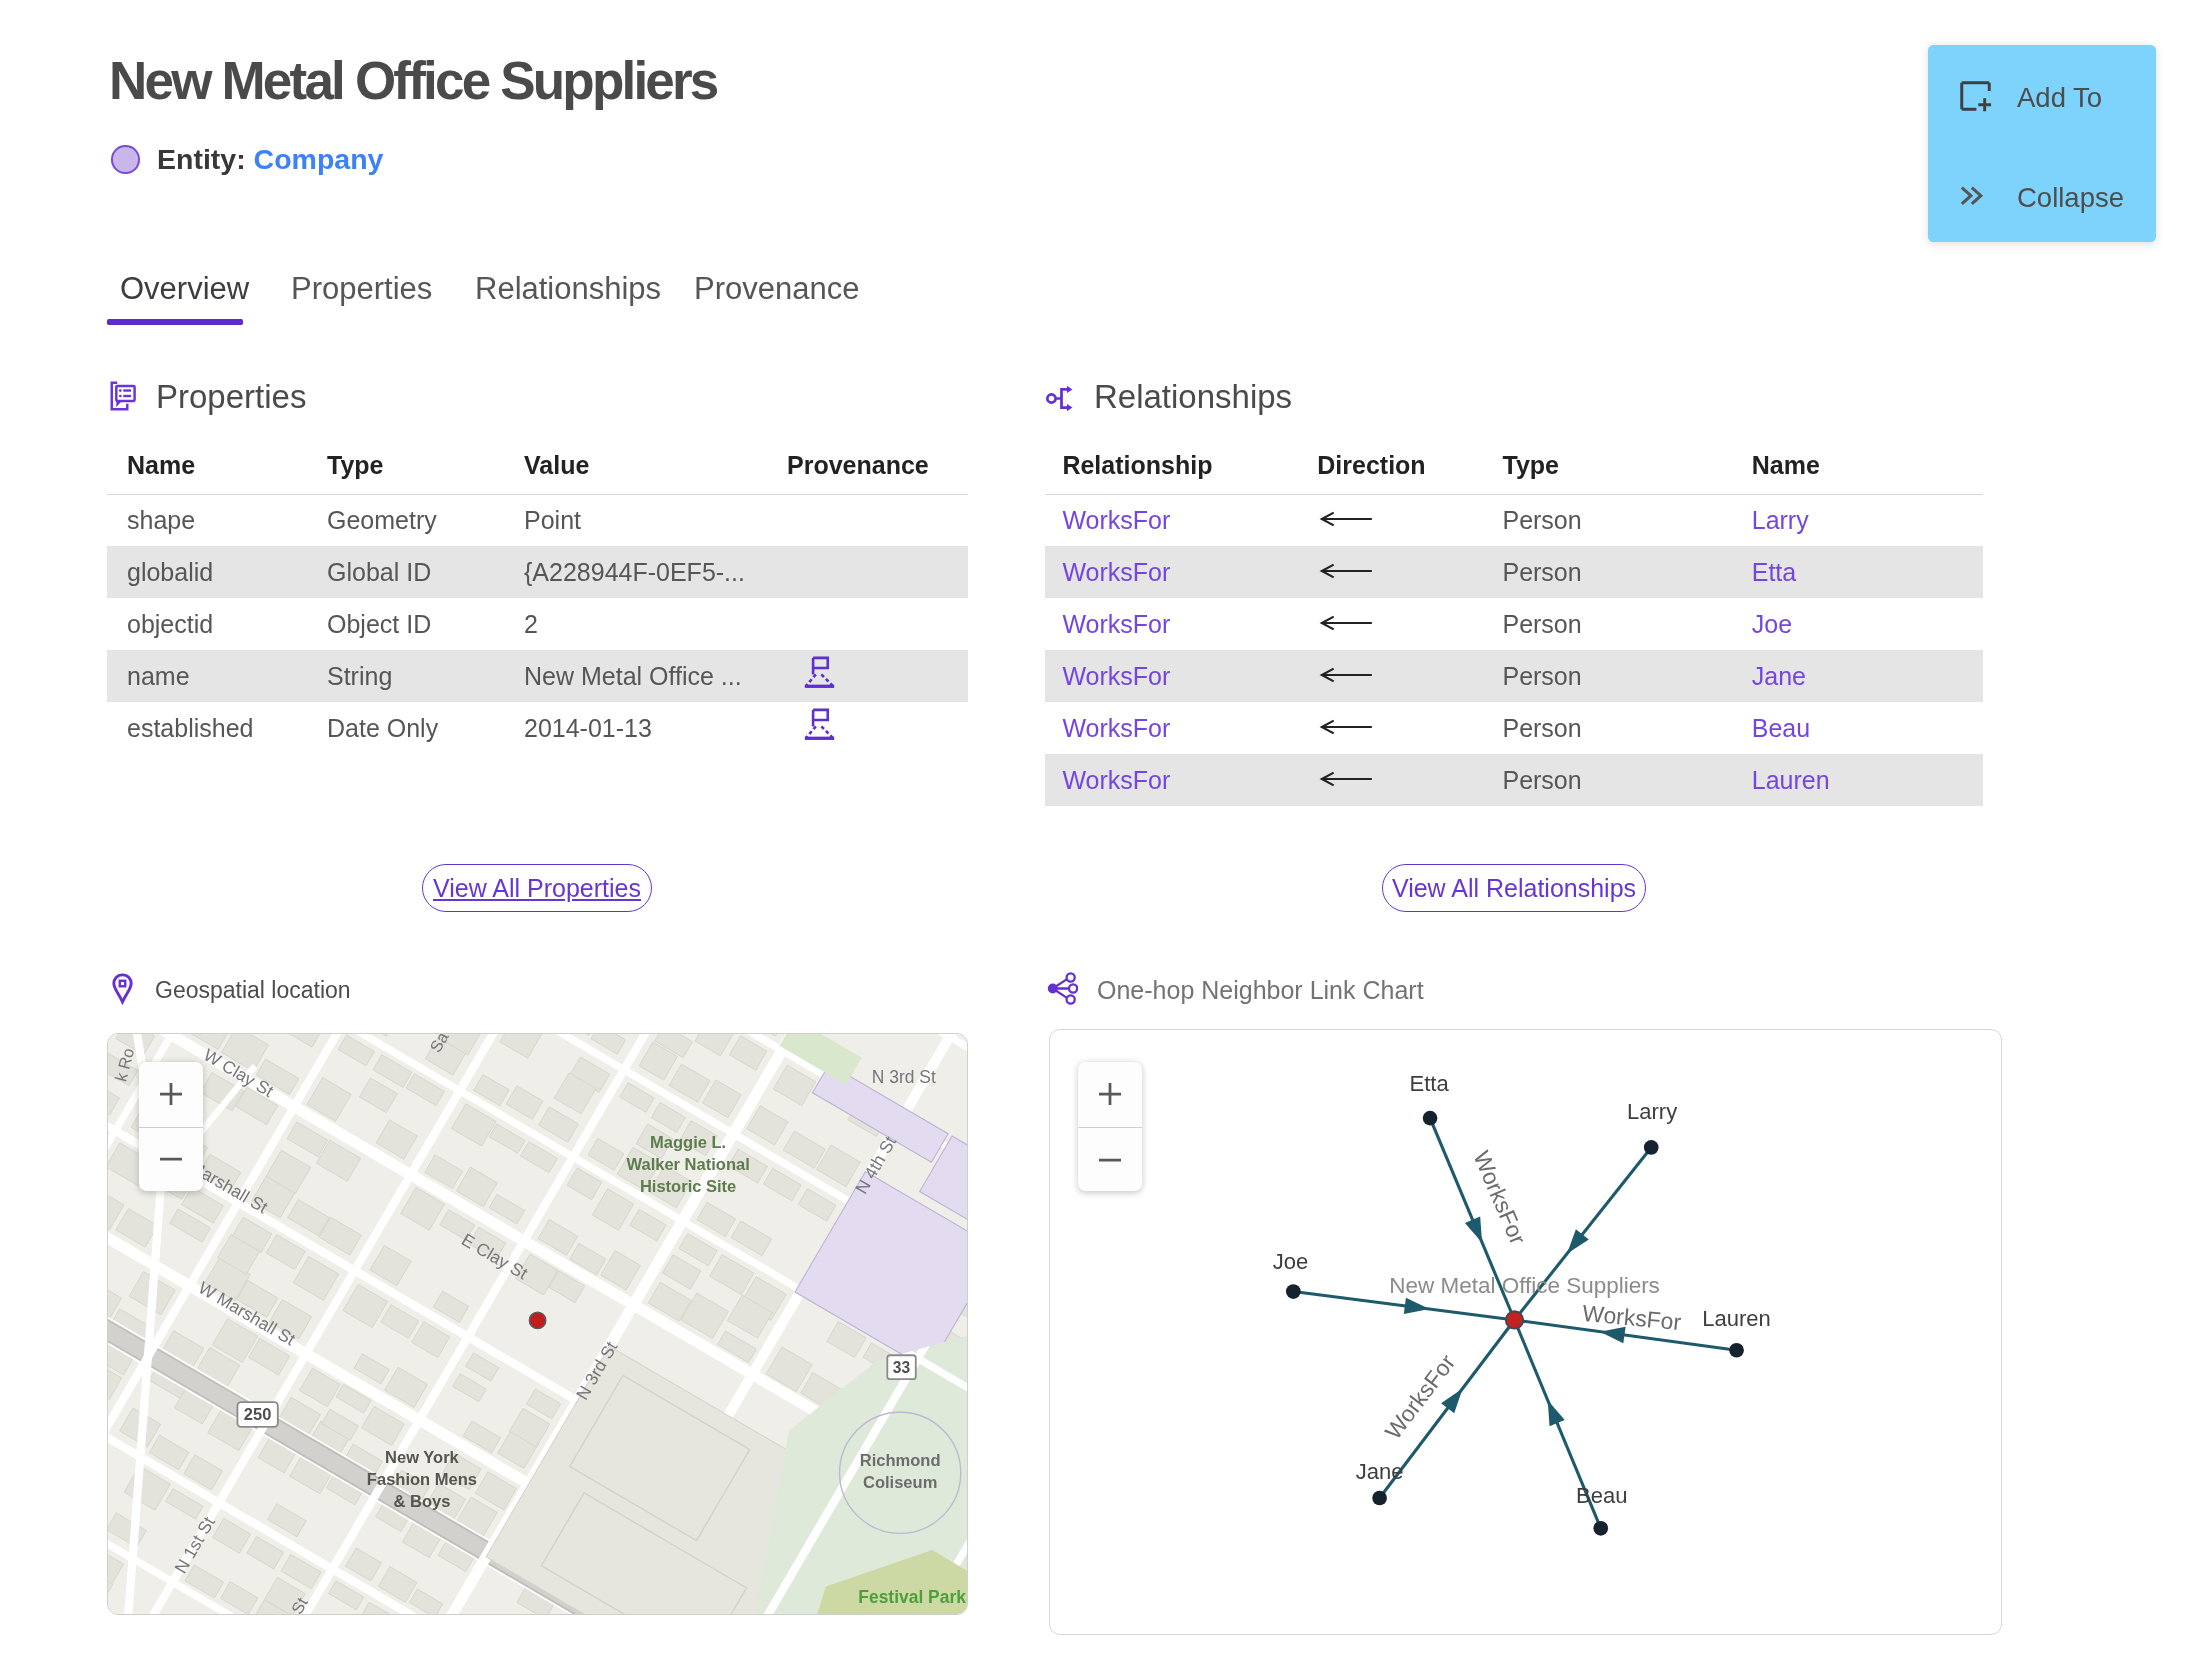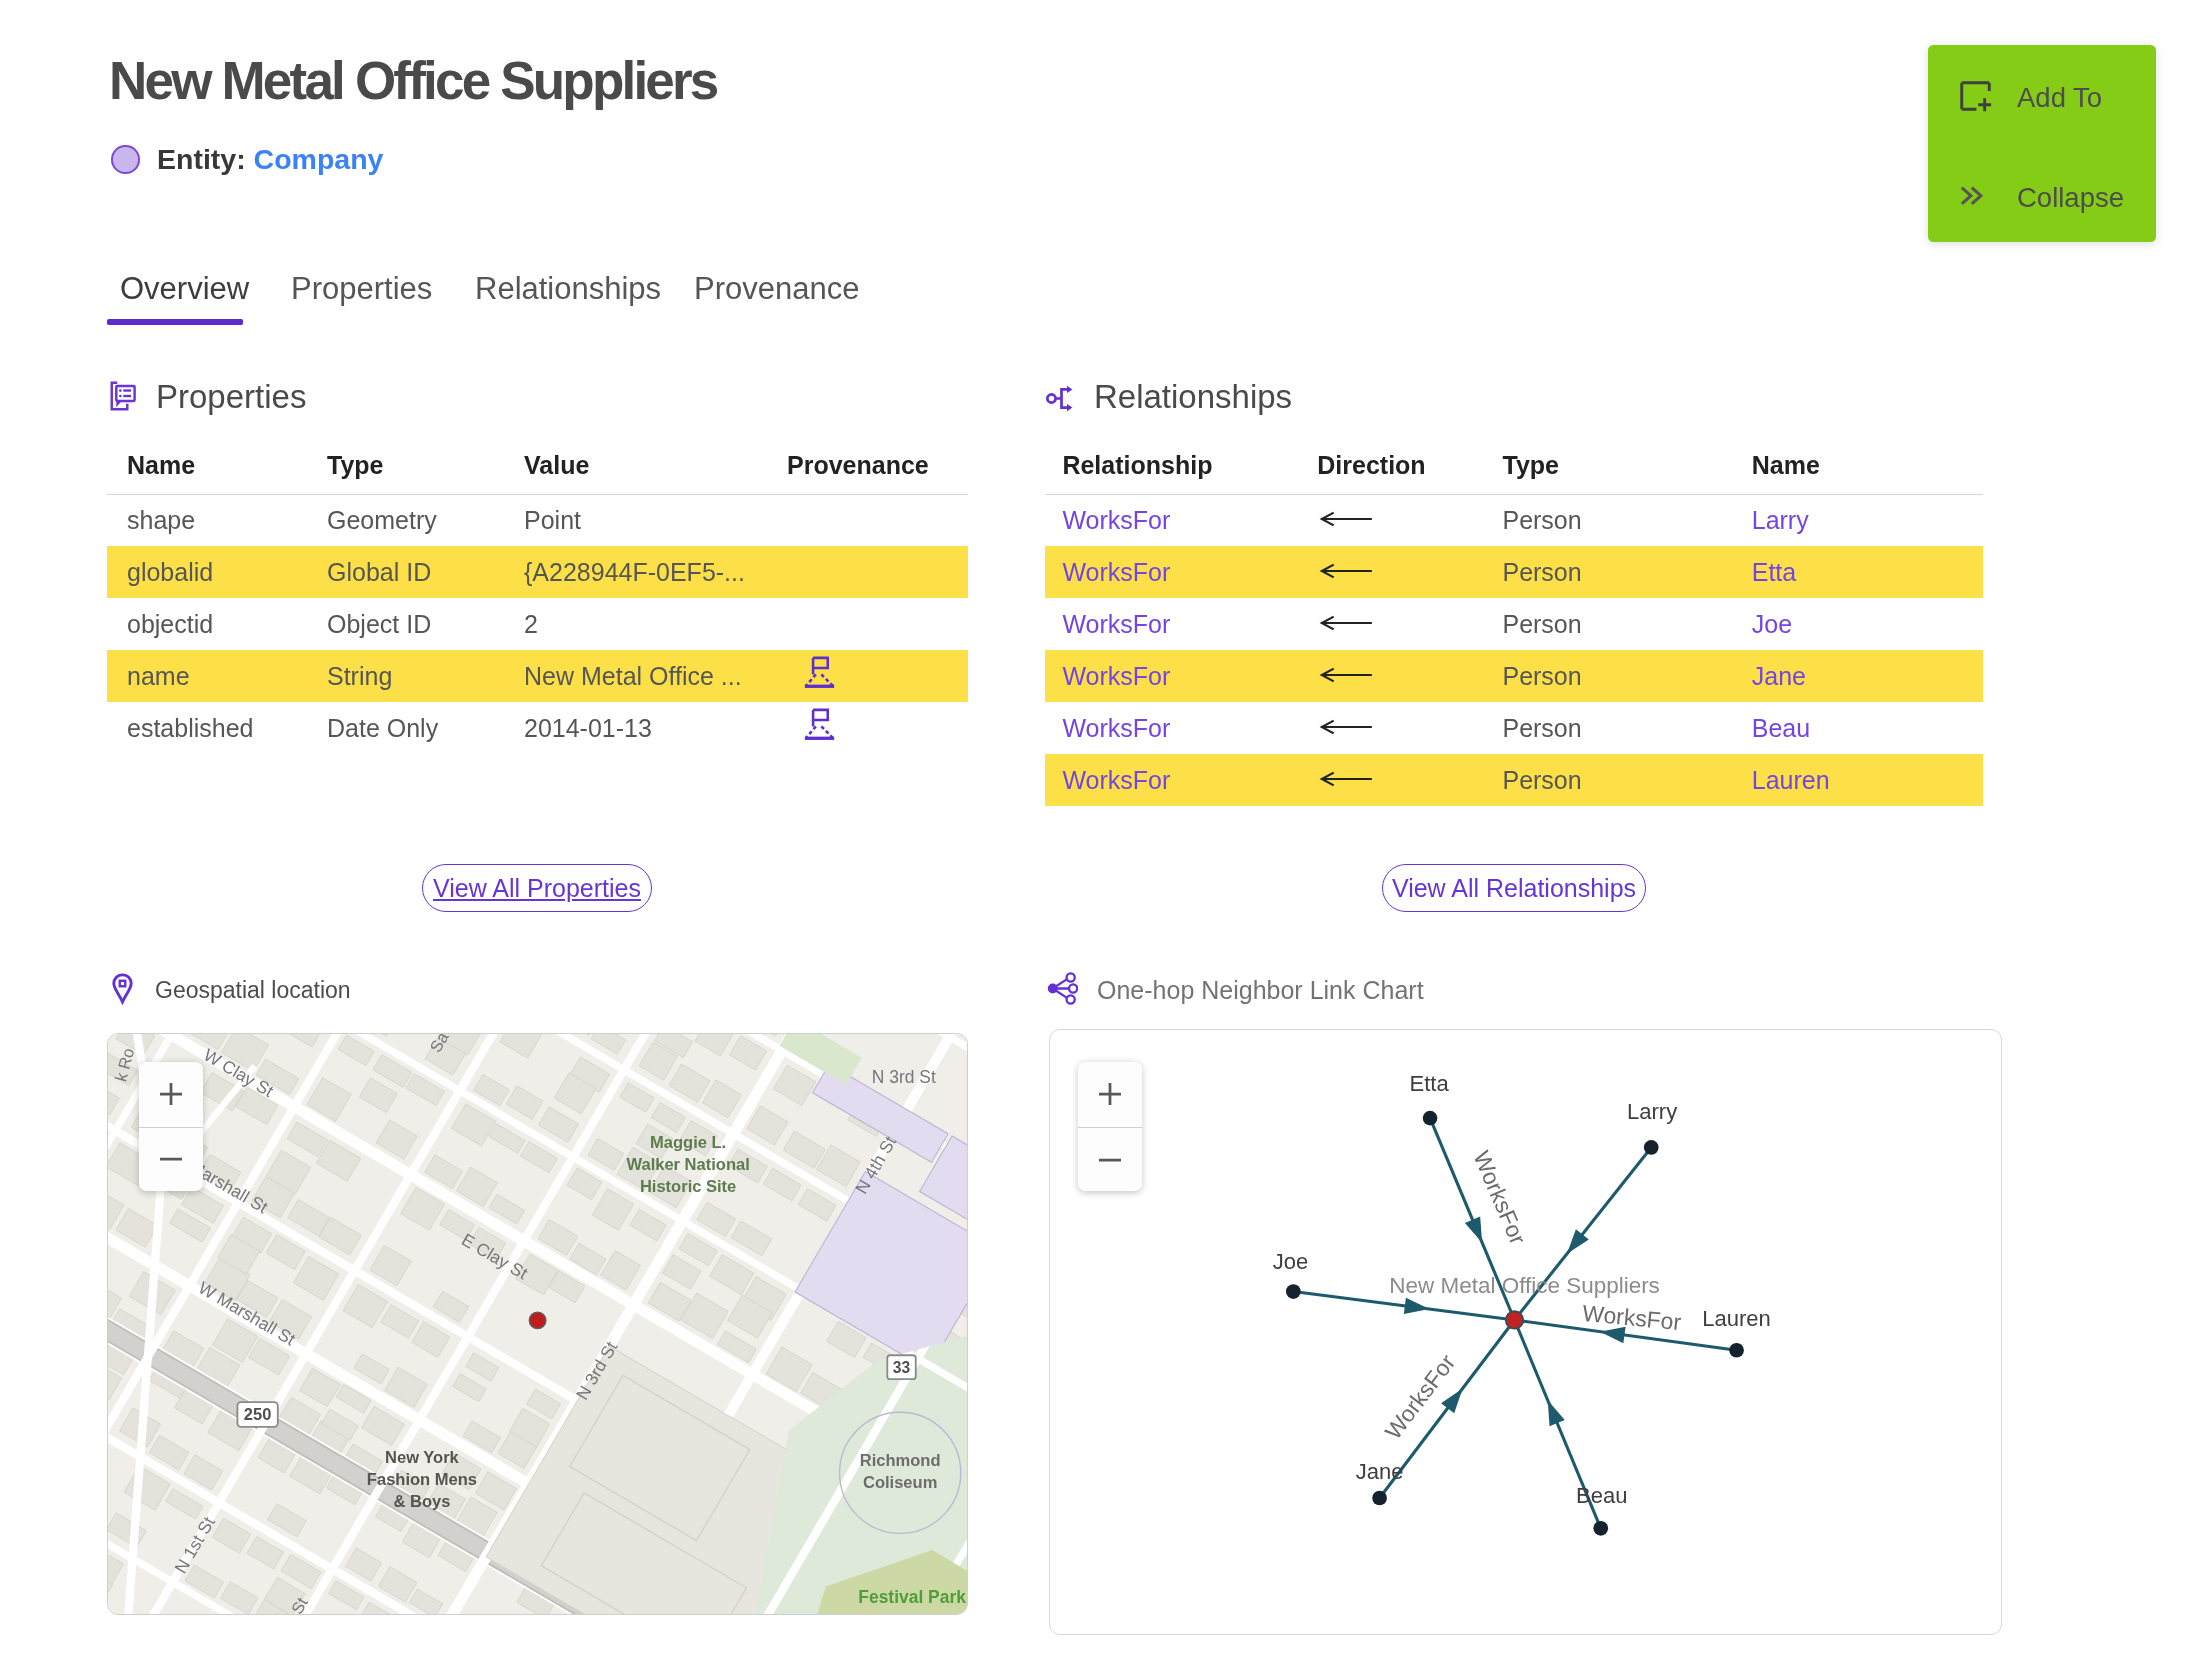--- a/index.html
+++ b/index.html
@@ -8,32 +8,32 @@
   .abs { position:absolute; }
   .title { left:109px; top:50px; font-size:53px; font-weight:bold; color:#4a4a4a; letter-spacing:-2.8px; }
   .entcircle { left:111px; top:145px; width:28.5px; height:28.5px; border-radius:50%;
     background:#c9b6ec; border:2.8px solid #7c49da; }
   .entlabel { left:157px; top:143px; font-size:28.5px; color:#3c3c3c; }
   .entlabel b { color:#383838; }
   .entlabel span { color:#3b82f6; font-weight:bold; }
 
   .tab { position:absolute; top:271px; font-size:31px; color:#565656; }
 
-  .addcard { left:1928px; top:45px; width:228px; height:197px; background:#84cc16;
+  .addcard { left:1928px; top:45px; width:228px; height:197px; background:#7dd3fc;
     border-radius:5.5px; box-shadow:0 1.8px 9.2px rgba(0,0,0,0.13); }
   .addrow { position:absolute; left:0; width:100%; height:33px; color:#4d4d4d; font-size:27.5px; }
   .addrow .ic { position:absolute; left:30px; top:0; }
   .addrow .tx { position:absolute; left:89px; top:1.8px; }
 
   .sechead { font-size:33px; color:#4a4a4a; }
   table.dt { border-collapse:collapse; table-layout:fixed; font-size:25px; color:#565656; }
   table.dt th { text-align:left; font-size:25px; color:#222222; font-weight:bold; padding:0; height:56px; vertical-align:middle; }
   table.dt td { padding:0; height:52px; vertical-align:middle; }
   table.dt thead tr { border-bottom:0.9px solid #d8d8d8; }
-  tr.alt { background:#fde047; }
+  tr.alt { background:#e5e5e5; }
   .plink { color:#7445e2; }
   .pillbtn { position:absolute; height:48px; border:1.8px solid #6636d4; border-radius:25px;
     color:#6636d4; font-size:25px; display:flex; align-items:center; justify-content:center; background:#fff; }
   .cardbox { position:absolute; border:1.8px solid #d8d8d8; border-radius:11px; background:#fff; }
   .zoomctl { position:absolute; width:64px; height:129px; background:#fdfdfd; border-radius:7.3px;
     box-shadow:0 1.8px 7.3px rgba(0,0,0,0.22); }
   .zoomctl .zp, .zoomctl .zm { position:absolute; left:0; width:100%; height:64px; }
   .zoomctl svg { position:absolute; left:50%; top:50%; transform:translate(-50%,-50%); }
   .zoomctl .zp { top:0; }
   .zoomctl .zm { bottom:0; border-top:0.9px solid #cfcfcf; }

